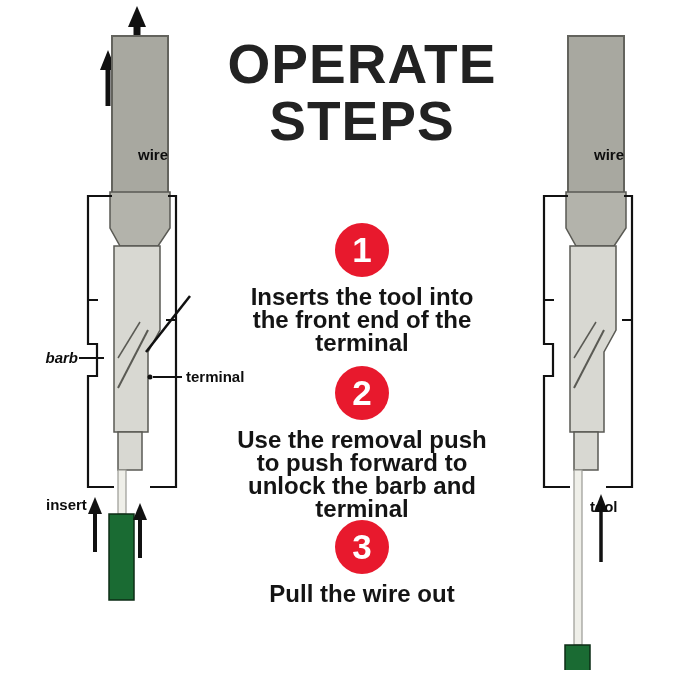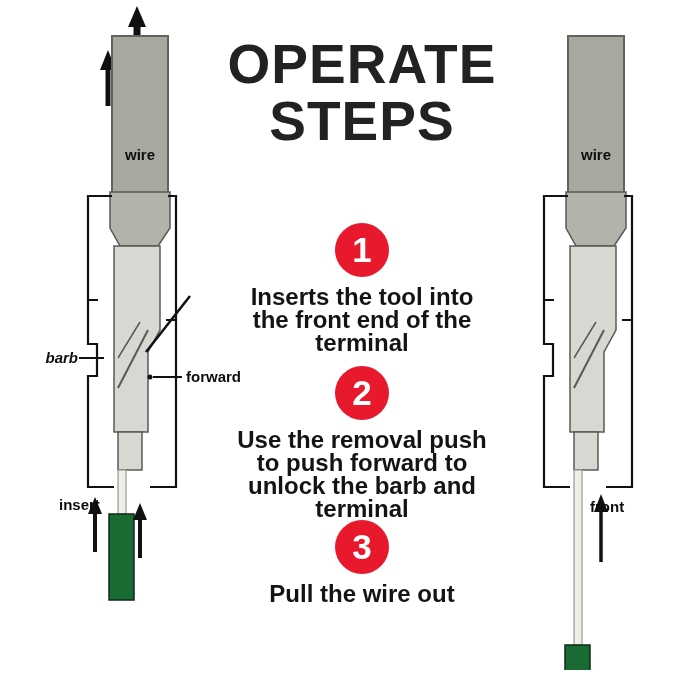--- a/index.html
+++ b/index.html
@@ -8,21 +8,21 @@
     font-family:"Liberation Sans", sans-serif;overflow:hidden;color:#111;
   }
   .art{position:absolute;left:0;top:0;}
   .title{
     position:absolute;left:212px;top:36px;width:300px;text-align:center;
     font-weight:800;font-size:55px;line-height:57px;color:#222;letter-spacing:1px;
   }
   .diag-label{
     position:absolute;font-size:15px;font-weight:700;color:#0d0d0d;white-space:nowrap;
   }
-  .wire-label{width:56px;text-align:center;}
+  .wire-label{width:56px;text-align:right;}
   .step{
     position:absolute;left:212px;width:300px;display:flex;flex-direction:column;align-items:center;
   }
   .badge{
     width:54px;height:54px;border-radius:50%;background:#e8192d;color:#fff;
     display:flex;align-items:center;justify-content:center;
     font-size:35px;font-weight:700;margin-bottom:8px;
   }
   .step-text{
     max-width:254px;text-align:center;font-size:24px;line-height:23px;
@@ -96,25 +96,25 @@
     </g>
   </svg>
 
   <div class="title">
     <div>OPERATE</div>
     <div>STEPS</div>
   </div>
 
   <div class="diag-label wire-label" style="left:112px;top:146px;">wire</div>
   <div class="diag-label" style="left:40px;top:349px;width:38px;text-align:right;font-style:italic;">barb</div>
-  <div class="diag-label" style="left:186px;top:368px;">forward</div>
-  <div class="diag-label" style="left:59px;top:496px;">insert</div>
+  <div class="diag-label" style="left:186px;top:368px;">terminal</div>
+  <div class="diag-label" style="left:46px;top:496px;">insert</div>
 
   <div class="diag-label wire-label" style="left:568px;top:146px;">wire</div>
-  <div class="diag-label" style="left:590px;top:498px;">front</div>
+  <div class="diag-label" style="left:590px;top:498px;">tool</div>
 
   <div class="step" style="top:223px;">
     <div class="badge" style="background: rgb(232, 25, 45);">
       <span>1</span>
     </div>
     <div class="step-text">Inserts the tool into the front end of the terminal</div>
   </div>
 
   <div class="step" style="top:366px;">
     <div class="badge" style="background: rgb(232, 25, 45);">

